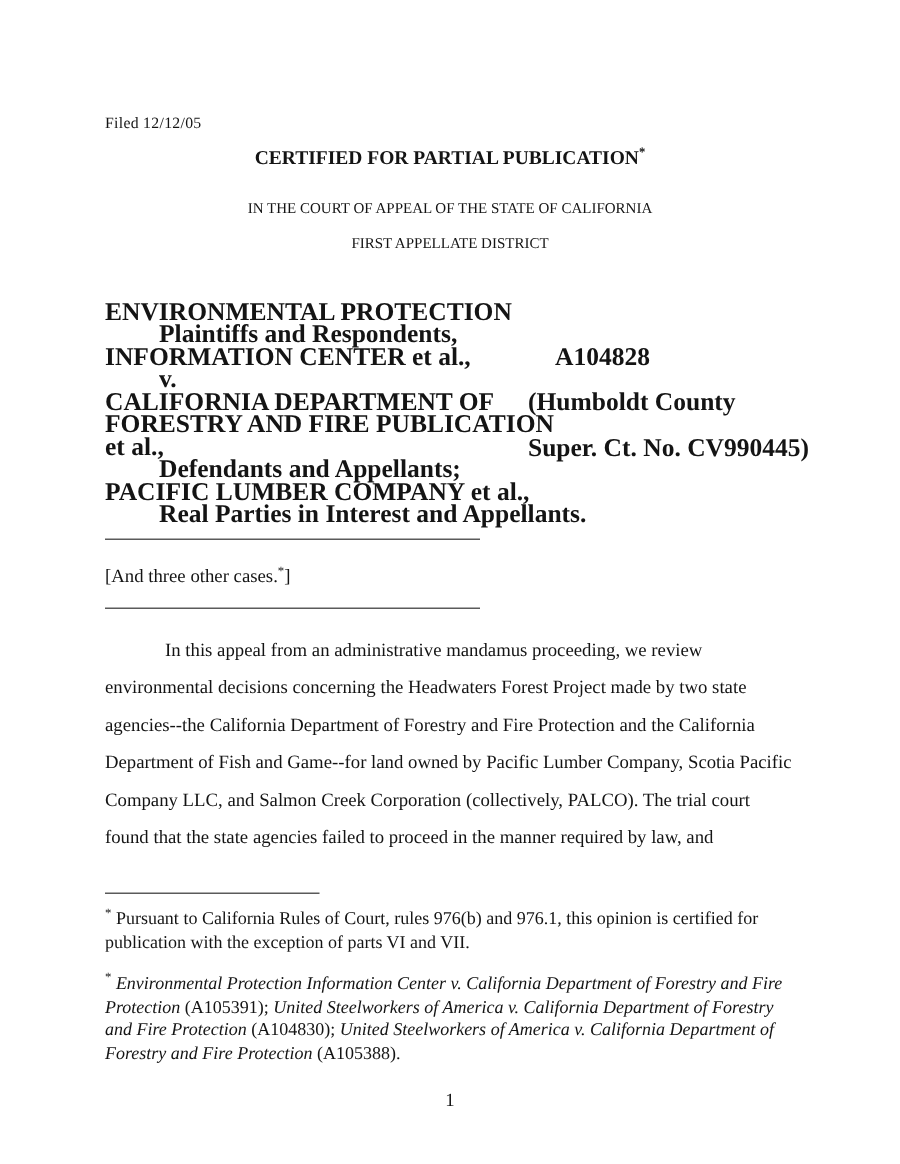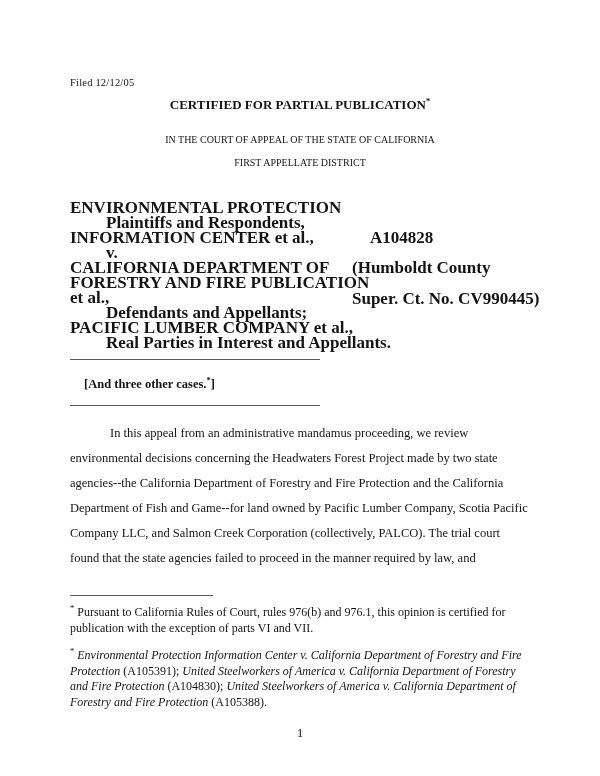--- a/index.html
+++ b/index.html
@@ -26,21 +26,21 @@
   .cap-line.indent { padding-left: 36px; }
   .cap-right { position: absolute; left: 282px; top: 0; width: 180px; }
   .cap-right .case-no  { position: absolute; top: 30px; left: 18px; white-space: nowrap; }
   .cap-right .county-1 { position: absolute; top: 60px; left: 0; white-space: nowrap; }
   .cap-right .county-2 { position: absolute; top: 75px; left: 0; white-space: nowrap; margin-top: 16px; }
 
   .rule { height: 0; border-top: 1.6px solid #5a5a5a; }
   .rule-caption-1 { width: 250px; margin-top: 9px; }
   .rule-caption-2 { width: 250px; margin-top: 13px; }
 
-  .other-cases { margin-top: 13px; font-weight: bold; font-size: 12.5px; line-height: 15px; margin-left: 14px; }
+  .other-cases { margin-top: 13px; font-weight: normal; font-size: 12.5px; line-height: 15px; }
 
   .body-par {
     margin-top: 15px;
     font-size: 12.5px;
     line-height: 25px;
     text-indent: 40px;
     text-align: left;
   }
 
   .fn-sep { width: 143px; margin-top: 24px; border-top: 1.6px solid #5a5a5a; height: 0; }

